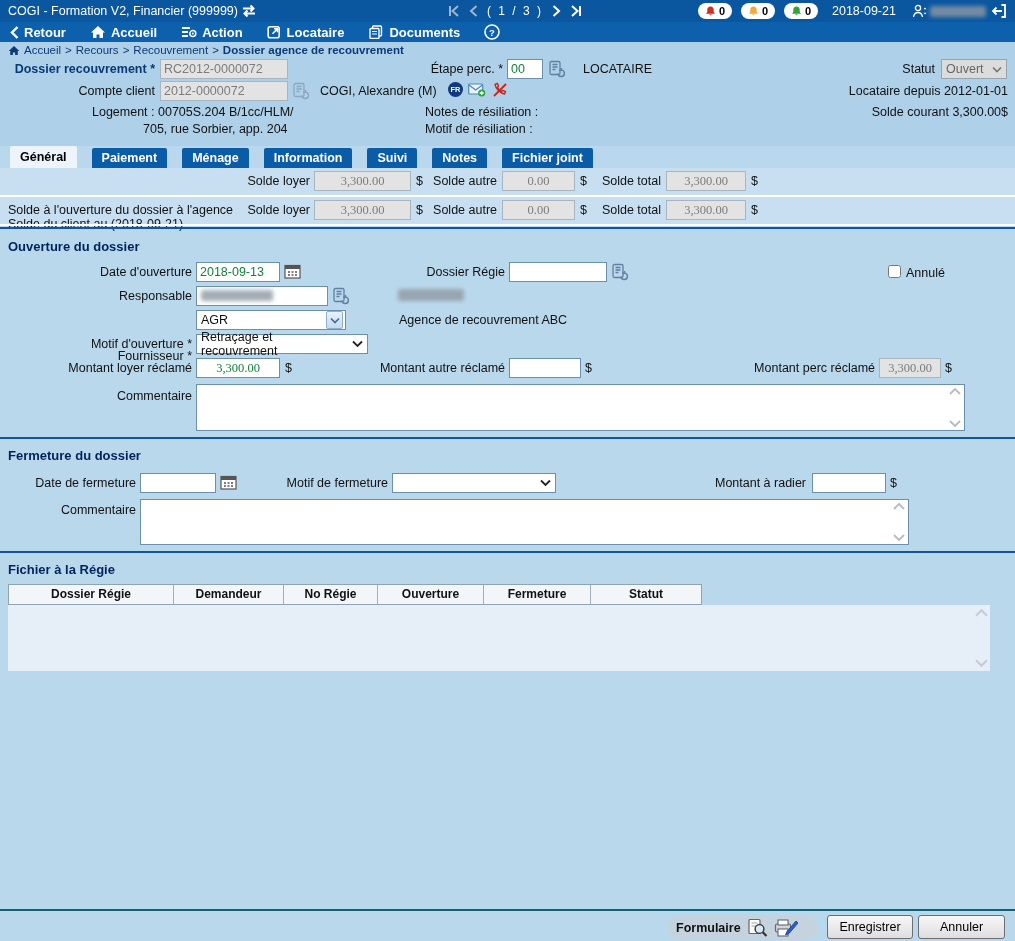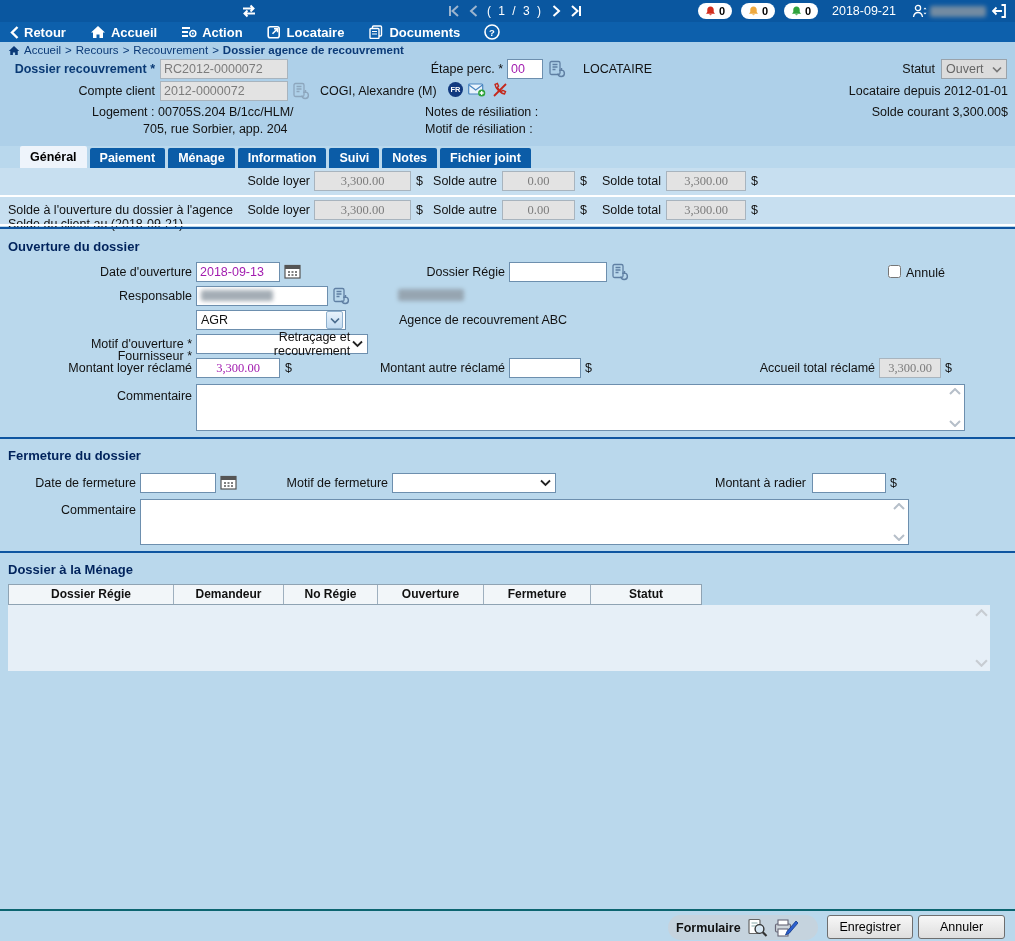--- a/index.html
+++ b/index.html
@@ -12,33 +12,33 @@
   .navy{color:#0a3a75;}
   
   .titlebar{position:absolute;left:0;top:0;width:100%;height:22px;background:#0a57a0;color:#fff;}
   .navbar{position:absolute;left:0;top:22px;width:100%;height:20px;background:#0d60ac;color:#fff;}
   .navitem{display:flex;align-items:center;gap:5px;font-weight:bold;font-size:13px;cursor:pointer;}
   .breadcrumb{position:absolute;left:0;top:42px;width:100%;height:16px;background:#aed0e9;
     color:#0b3a77;font-size:11.5px;display:flex;align-items:center;gap:4px;padding-left:8px;box-sizing:border-box;}
   .headerpanel{position:absolute;left:0;top:58px;width:100%;height:88px;background:#aed0e9;}
   
   .tabsrow{position:absolute;left:0;top:146px;width:100%;height:22px;background:#b9d8ed;}
-  .tabs{position:absolute;left:20px;bottom:0;display:flex;gap:3px;align-items:flex-end;}
+  .tabs{position:absolute;left:10px;bottom:0;display:flex;gap:15px;align-items:flex-end;}
   .tab{height:20px;line-height:20px;padding:0 10px;background:#0b5ca7;color:#fff;font-weight:bold;
     border-radius:2px 2px 0 0;cursor:pointer;}
   .tab.active{background:#eef4fb;color:#000;height:22px;line-height:22px;}
   
   .balances{position:absolute;left:0;top:168px;width:100%;height:58px;background:#c7dff0;}
   .balrow{position:absolute;left:0;width:100%;height:27px;border-bottom:2px solid #fff;}
   
   .sec{position:absolute;left:0;width:100%;border-top:2px solid #0f55a0;}
   .sectitle{position:absolute;left:8px;font-weight:bold;font-size:13px;color:#00235c;white-space:nowrap;}
   
   .inp{position:absolute;height:20px;box-sizing:border-box;border:1px solid #6d8fae;background:#fff;
-    font-family:"Liberation Sans",sans-serif;font-size:12.5px;padding:1px 3px;color:#a21caf;}
+    font-family:"Liberation Sans",sans-serif;font-size:12.5px;padding:1px 3px;color:#15803d;}
   .inp.num{text-align:center;font-family:Liberation Serif, serif;}
   .inp.ro{background:#e3e3e3;border-color:#a8b4be;color:#7c7c7c;}
   .sel{position:absolute;height:20px;box-sizing:border-box;border:1px solid #6d8fae;background:#fff;
     display:flex;align-items:center;justify-content:space-between;padding:0 2px 0 4px;cursor:pointer;}
   .sel .chevbox{width:15px;height:16px;display:flex;align-items:center;justify-content:center;}
   .sel.combo .chevbox{background:linear-gradient(#e8f2fb,#c3dcf2);border:1px solid #8fb0cd;border-radius:2px;}
   .sel.dis{background:#dcdcdc;border-color:#9aa3ab;color:#666;}
   .ta{position:absolute;box-sizing:border-box;border:1px solid #6d8fae;background:#fff;resize:none;
     font-family:"Liberation Sans",sans-serif;font-size:12.5px;}
   .scr{position:absolute;width:14px;display:flex;flex-direction:column;justify-content:space-between;
@@ -67,20 +67,21 @@
     border:1px solid #6e6e6e;border-radius:3px;font-family:"Liberation Sans",sans-serif;font-size:12.5px;cursor:pointer;}
   .dollar{position:absolute;white-space:nowrap;}
   svg{display:block;}
 </style>
 </head>
 <body>
 
 <div class="screen">
 
   <div class="titlebar">
+    <span class="ab" style="left:8px;top:0;line-height:22px;">COGI - Formation V2, Financier (999999)</span>
     <span class="ab" style="left:241px;top:4px;cursor:pointer;">
       <svg width="16" height="14" viewBox="0 0 16 14" stroke="#fff" stroke-width="2" fill="none">
         <path d="M2 4.5 h10 M9.5 1.5 l3 3 -3 3"></path>
           <path d="M14 9.5 h-10 M6.5 6.5 l-3 3 3 3"></path>
       </svg>
     </span>
     <div class="pager">
       <span style="cursor:pointer;">
         <svg width="12" height="12" viewBox="0 0 12 12" stroke="#9db5ce" stroke-width="2" fill="none">
             <path d="M2 1 v10 M10 1 L4.5 6 L10 11"></path>
@@ -336,36 +337,36 @@
       <span>AGR</span>
       <span class="chevbox">
           <svg width="10" height="7" viewBox="0 0 10 7" stroke="#4a6c8e" stroke-width="1.7" fill="none">
             <path d="M1 1.5 L5 5.5 L9 1.5"></path>
           </svg>
         </span>
     </div>
     <span class="lbl" style="left:399px;top:84px;">Agence de recouvrement ABC</span>
 
     <span class="lbl r" style="left:0;width:192px;top:108px;">Motif d'ouverture *</span>
-    <div class="sel" style="left:196px;top:105px;width:172px;text-align:right;">
+    <div class="sel" style="left:196px;top:105px;width:172px;">
       <span>Retraçage et recouvrement</span>
       <span class="chevbox">
           <svg width="11" height="8" viewBox="0 0 11 8" stroke="#222" stroke-width="1.8" fill="none">
             <path d="M1 1.5 L5.5 6 L10 1.5"></path>
           </svg>
         </span>
     </div>
 
     <span class="lbl r" style="left:0;width:192px;top:132px;">Montant loyer réclamé</span>
     <input class="inp num" style="left: 196px; top: 129px; width: 84px;" value="3,300.00">
     <span class="dollar" style="left:285px;top:132px;">$</span>
     <span class="lbl r" style="left:313px;width:192px;top:132px;">Montant autre réclamé</span>
     <input class="inp num" style="left: 509px; top: 129px; width: 72px;" value="">
     <span class="dollar" style="left:585px;top:132px;">$</span>
-    <span class="lbl r" style="left:683px;width:192px;top:132px;">Accueil total réclamé</span>
+    <span class="lbl r" style="left:683px;width:192px;top:132px;">Montant perc réclamé</span>
     <input class="inp ro num" style="left: 879px; top: 129px; width: 62px;" readonly="" value="3,300.00">
     <span class="dollar" style="left:945px;top:132px;">$</span>
 
     <span class="lbl r" style="left:0;width:192px;top:160px;">Commentaire</span>
     <textarea class="ta" style="left: 196px; top: 155px; width: 769px; height: 47px;"></textarea>
     <span class="scr" style="left:948px;top:159px;height:39px;">
       <svg width="12" height="7" viewBox="0 0 12 7" stroke="currentColor" stroke-width="2" fill="none">
           <path d="M1 6 L6 1 L11 6"></path>
         </svg>
       <svg width="12" height="7" viewBox="0 0 12 7" stroke="currentColor" stroke-width="2" fill="none">
@@ -405,21 +406,21 @@
       <svg width="12" height="7" viewBox="0 0 12 7" stroke="currentColor" stroke-width="2" fill="none">
           <path d="M1 6 L6 1 L11 6"></path>
         </svg>
       <svg width="12" height="7" viewBox="0 0 12 7" stroke="currentColor" stroke-width="2" fill="none">
           <path d="M1 1 L6 6 L11 1"></path>
         </svg>
     </span>
   </div>
 
   <div class="sec" style="top:551px;height:358px;">
-    <span class="sectitle" style="top:9px;">Dossier à la Ménage</span>
+    <span class="sectitle" style="top:9px;">Fichier à la Régie</span>
     <div class="rthead" style="left:8px;top:31px;">
       <span class="rth" style="width:165px;">Dossier Régie</span>
       <span class="rth" style="width:110px;">Demandeur</span>
       <span class="rth" style="width:94px;">No Régie</span>
       <span class="rth" style="width:106px;">Ouverture</span>
       <span class="rth" style="width:107px;">Fermeture</span>
       <span class="rth" style="width:110px;">Statut</span>
     </div>
     <div class="rtbody" style="left:8px;top:52px;width:982px;height:66px;"></div>
     <span class="scr" style="left:974px;top:56px;height:58px;color:#c7ccd2;">

